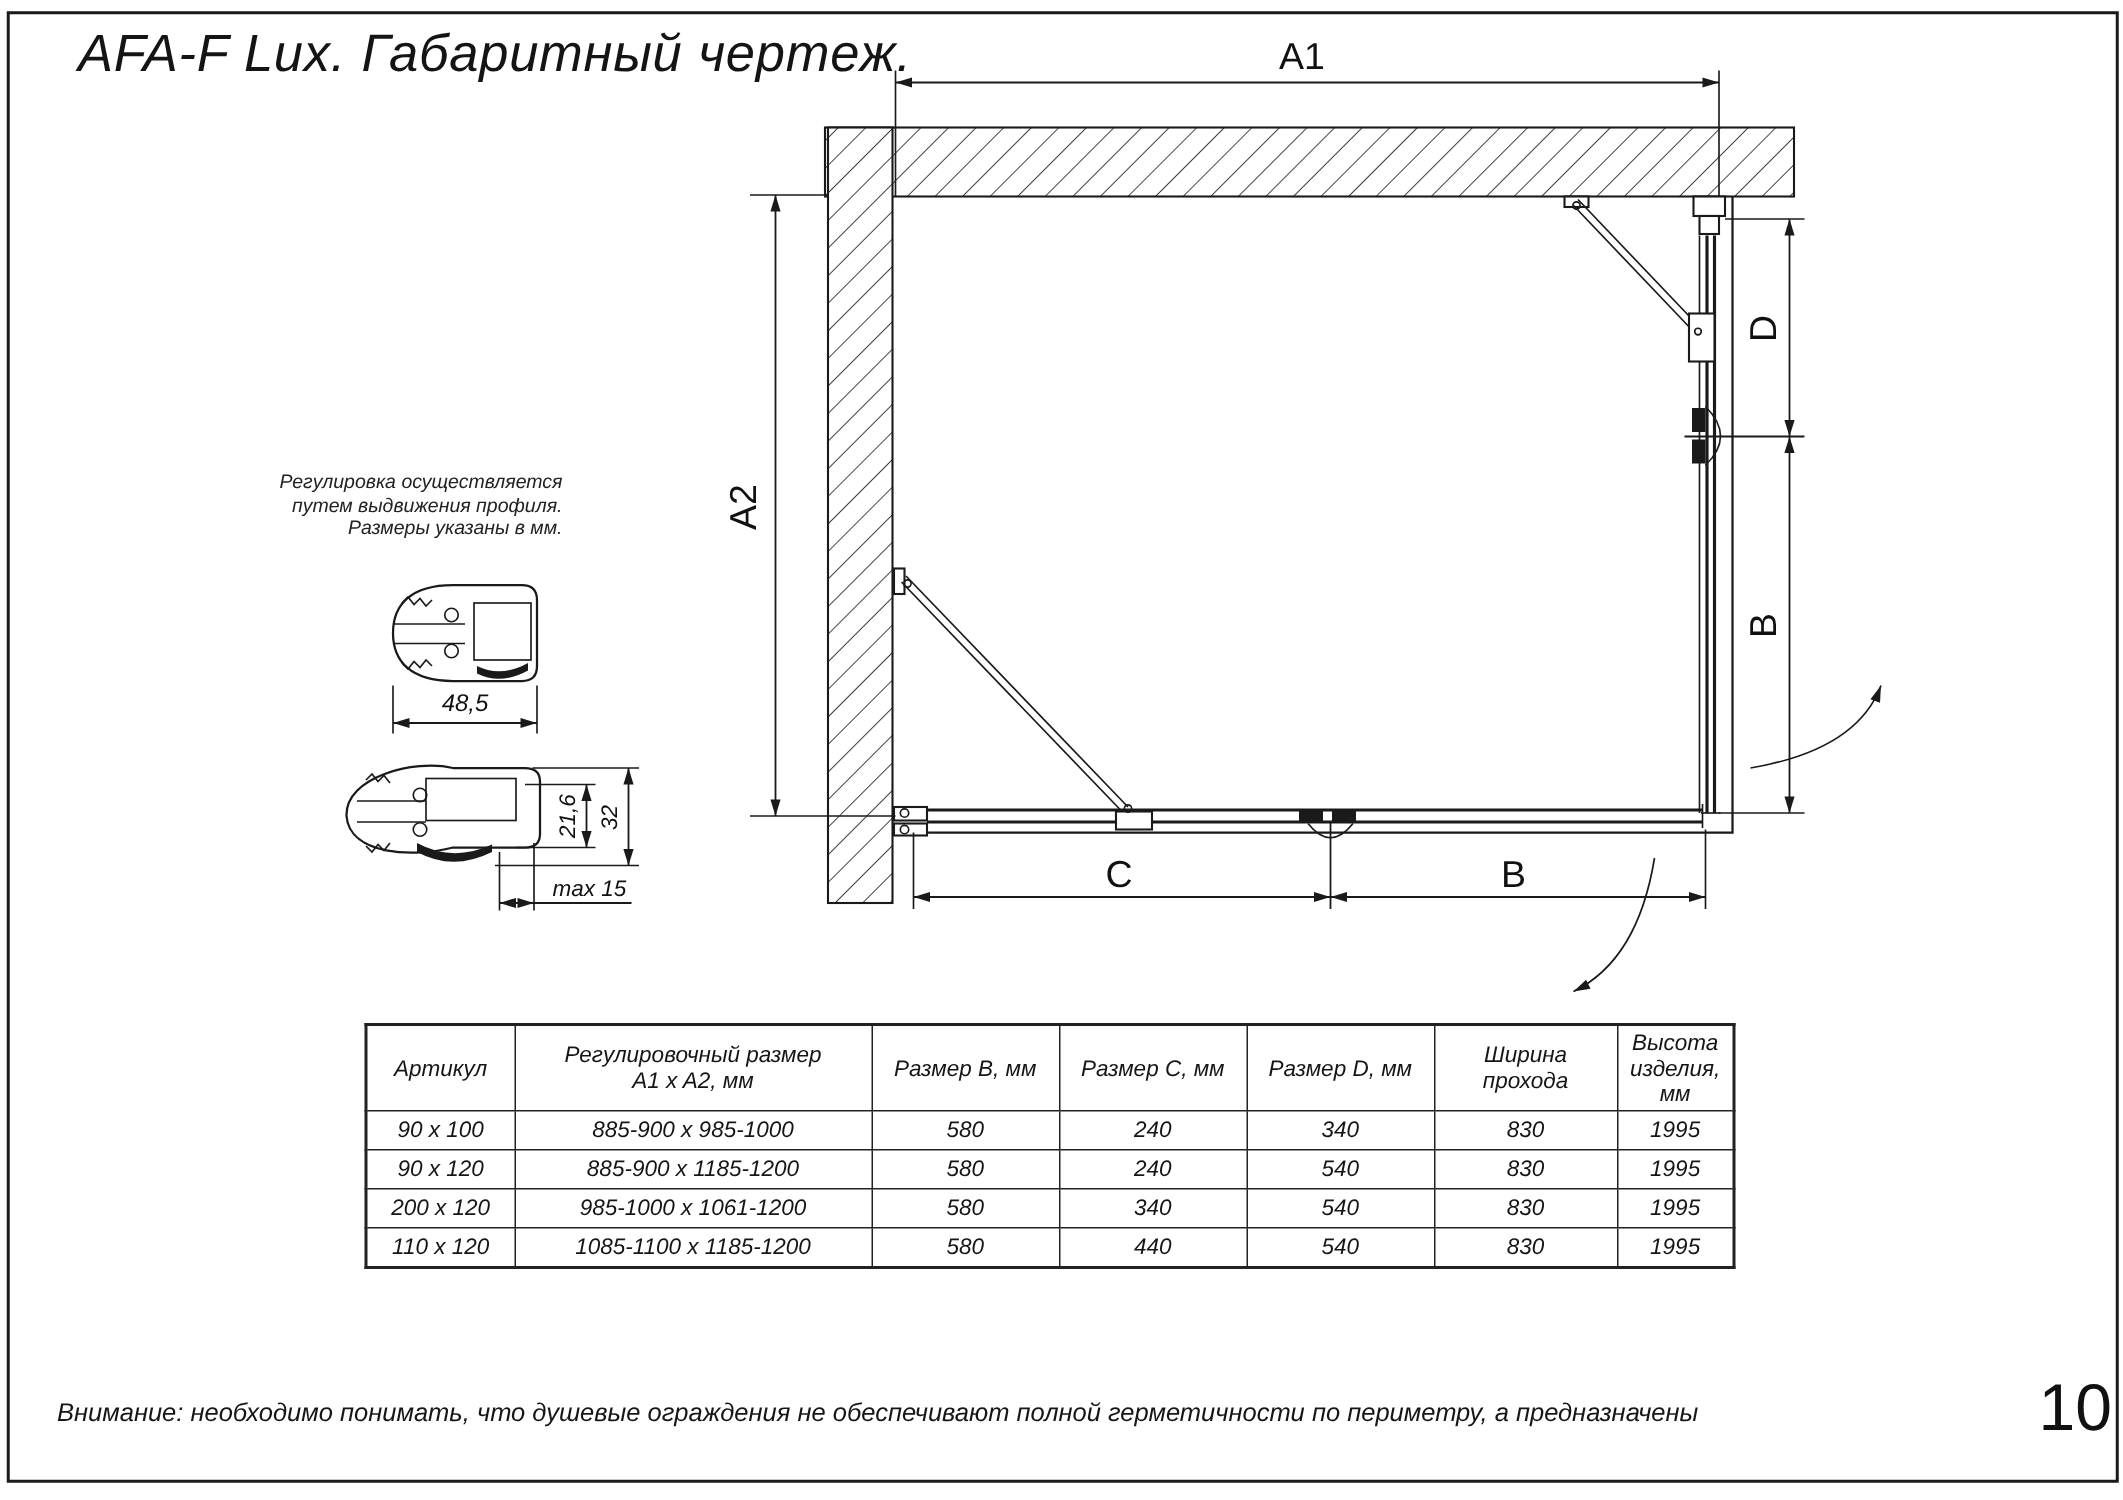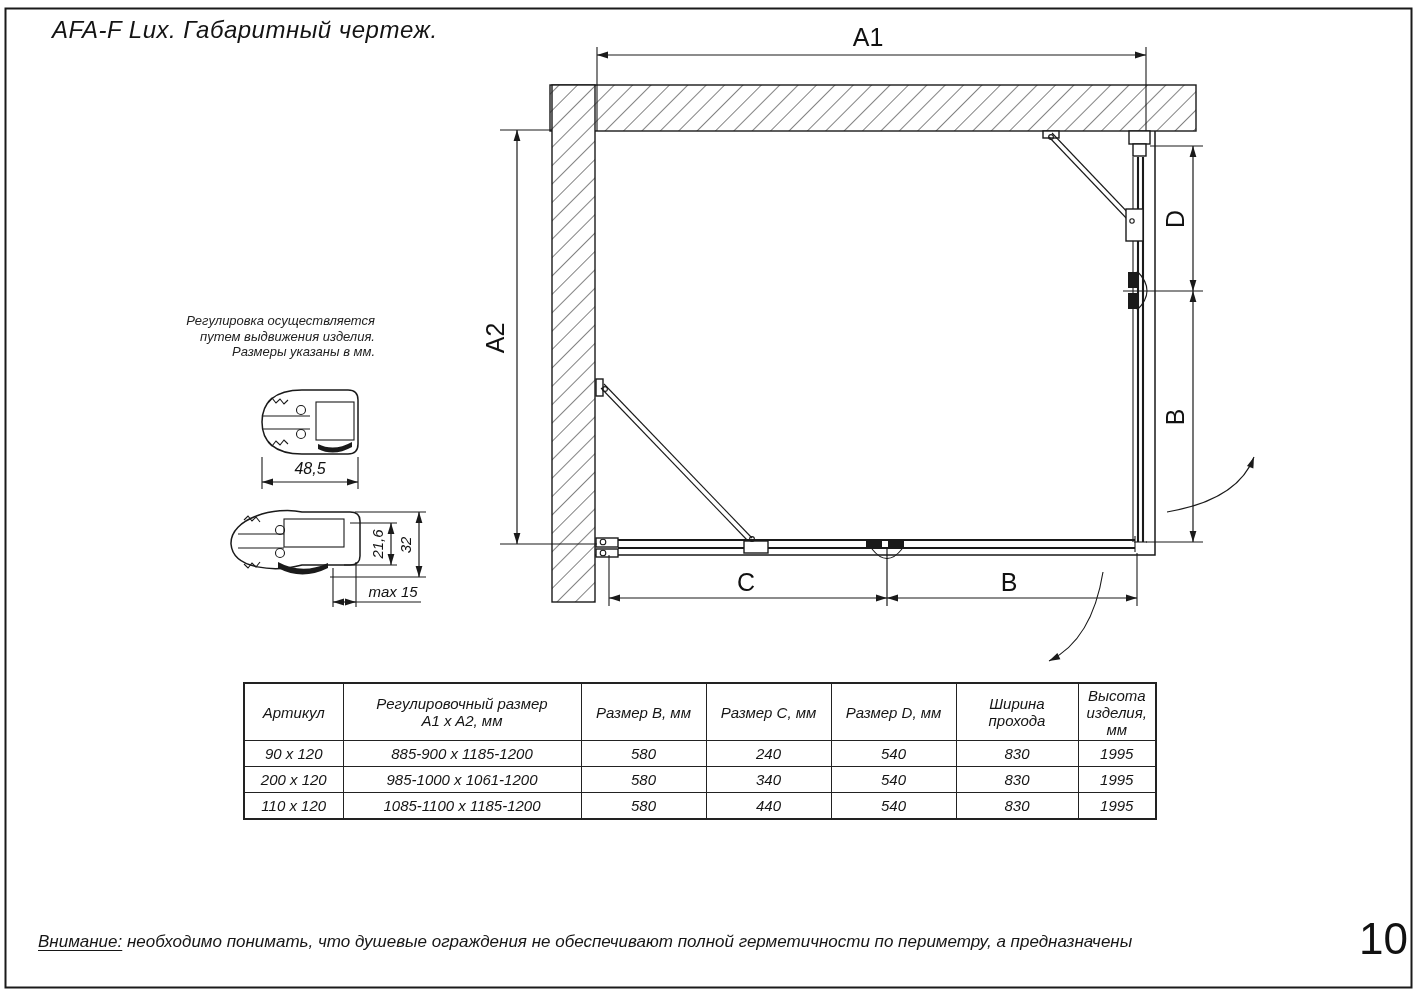--- a/index.html
+++ b/index.html
@@ -1,18 +1,18 @@
 <!DOCTYPE html>
 <html><head>
 <meta charset="utf-8">
 <style>
   html,body{margin:0;padding:0;background:#fff;}
   body{width:1415px;height:1000px;position:relative;font-family:"Liberation Sans",sans-serif;color:#1a1a1a;overflow:hidden;}
   .abs{position:absolute;}
-  .title{left:52px;top:16px;font-style:italic;font-size:24px;letter-spacing:.5px;color:#141414;}
+  .title{left:52px;top:16px;font-style:italic;font-size:35px;letter-spacing:.5px;color:#141414;}
   .note{left:161px;top:313px;width:214px;text-align:right;font-style:italic;font-size:13px;line-height:15.5px;color:#222;}
   svg.draw{left:0;top:0;pointer-events:none;}
   .s1{stroke:#1a1a1a;stroke-width:1.1;fill:none;}
   .s2{stroke:#1a1a1a;stroke-width:2.1;fill:none;}
   .s3{stroke:#1a1a1a;stroke-width:1.5;fill:none;}
   .dim{stroke:#1a1a1a;stroke-width:1.2;fill:none;}
   .arc{stroke:#1a1a1a;stroke-width:1.1;fill:none;}
   .hw{fill:url(#hatch);stroke:#1a1a1a;stroke-width:1.4;}
   .wfill{fill:#fff;stroke:#1a1a1a;stroke-width:1.4;}
   .inkfill{fill:#1a1a1a;stroke:none;}
@@ -20,31 +20,31 @@
   text.pdim{font-family:"Liberation Sans",sans-serif;font-style:italic;font-size:15px;fill:#111;}
   text.p48{font-size:16px;}
   table.dim-table{position:absolute;left:243px;top:682px;width:912px;border-collapse:collapse;table-layout:fixed;
     font-style:italic;font-size:15px;color:#151515;}
   .dim-table th,.dim-table td{border:1.4px solid #222;text-align:center;vertical-align:middle;padding:0 2px;
     white-space:pre-line;font-weight:normal;overflow:hidden;}
   .dim-table th{height:56px;line-height:17px;}
   .dim-table td{height:25px;}
   .dim-table{border:2px solid #222;}
   .warning{left:38px;top:931px;width:1130px;font-style:italic;font-size:17px;line-height:21px;color:#161616;}
-  .wlabel{text-decoration:underline;text-underline-offset:3px;}
+  .wlabel{text-underline-offset:3px;}
   .pagenum{left:1332px;top:914px;width:76px;text-align:right;font-size:44px;color:#111;}
 </style>
 </head>
 <body>
 
 <div class="abs title">AFA-F Lux. Габаритный чертеж.</div>
 
 <div class="abs note">
   <div>Регулировка осуществляется</div>
-  <div>путем выдвижения изделия.</div>
+  <div>путем выдвижения профиля.</div>
   <div>Размеры указаны в мм.</div>
 </div>
 
 <svg class="abs draw" width="1415" height="1000" viewBox="0 0 1415 1000" xmlns="http://www.w3.org/2000/svg">
   <defs>
     <pattern id="hatch" width="13" height="13" patternUnits="userSpaceOnUse" patternTransform="rotate(45)">
       <rect width="13" height="13" fill="#fff"></rect>
       <line x1="0" y1="0" x2="0" y2="13" stroke="#1a1a1a" stroke-width="1.1"></line>
     </pattern>
     <marker id="arrow" markerUnits="userSpaceOnUse" markerWidth="14" markerHeight="10" refX="12" refY="5" orient="auto-start-reverse">
@@ -209,20 +209,29 @@
       <th>Размер D, мм</th>
       <th>Ширина
 прохода</th>
       <th>Высота
 изделия,
 мм</th>
     </tr>
   </thead>
   <tbody>
     <tr>
+      <td>90 x 100</td>
+      <td>885-900 x 985-1000</td>
+      <td>580</td>
+      <td>240</td>
+      <td>340</td>
+      <td>830</td>
+      <td>1995</td>
+    </tr>
+    <tr>
       <td>90 x 120</td>
       <td>885-900 x 1185-1200</td>
       <td>580</td>
       <td>240</td>
       <td>540</td>
       <td>830</td>
       <td>1995</td>
     </tr>
     <tr>
       <td>200 x 120</td>

